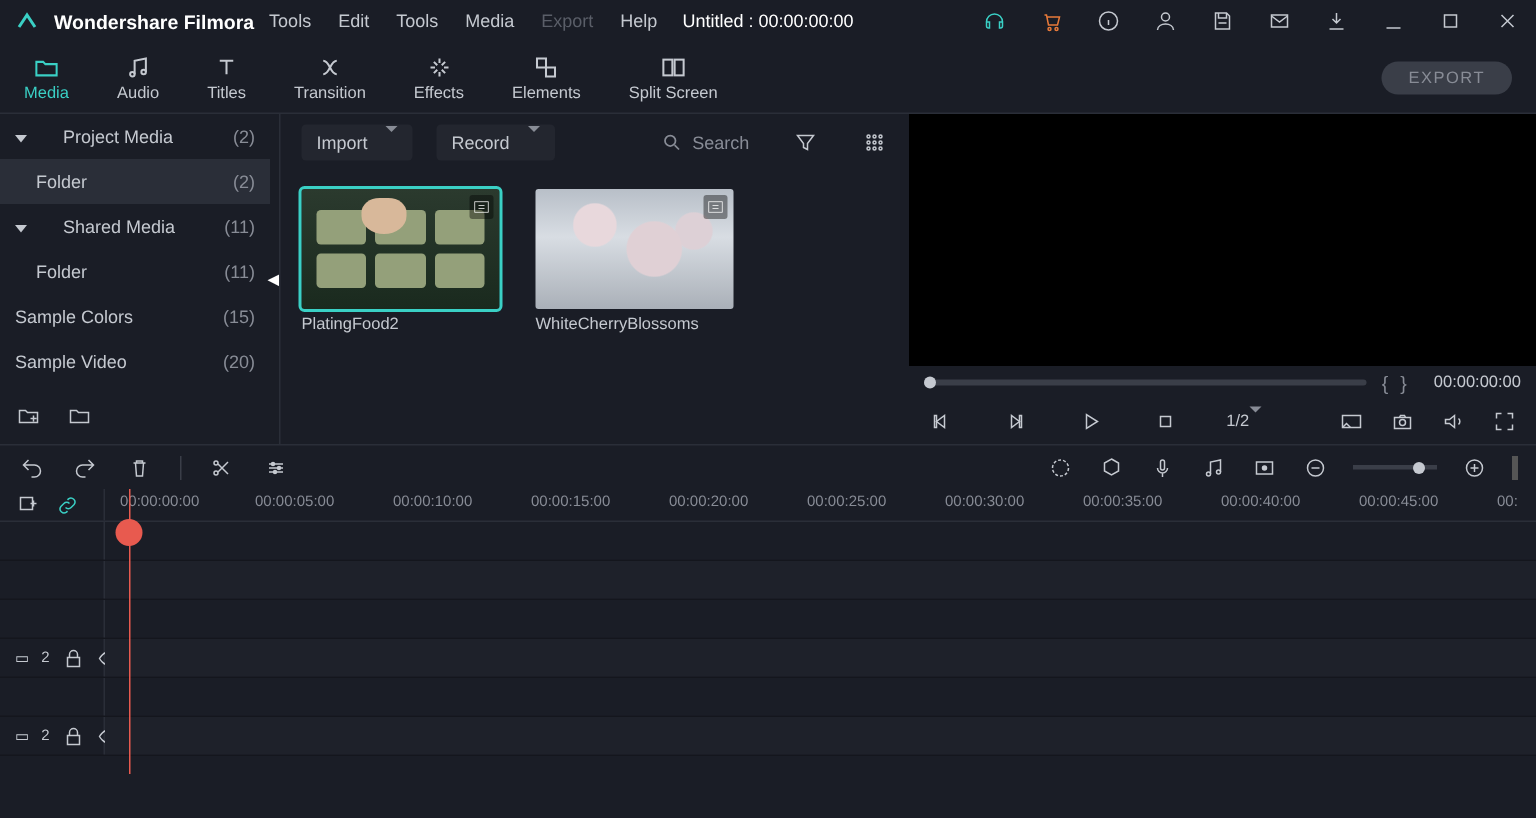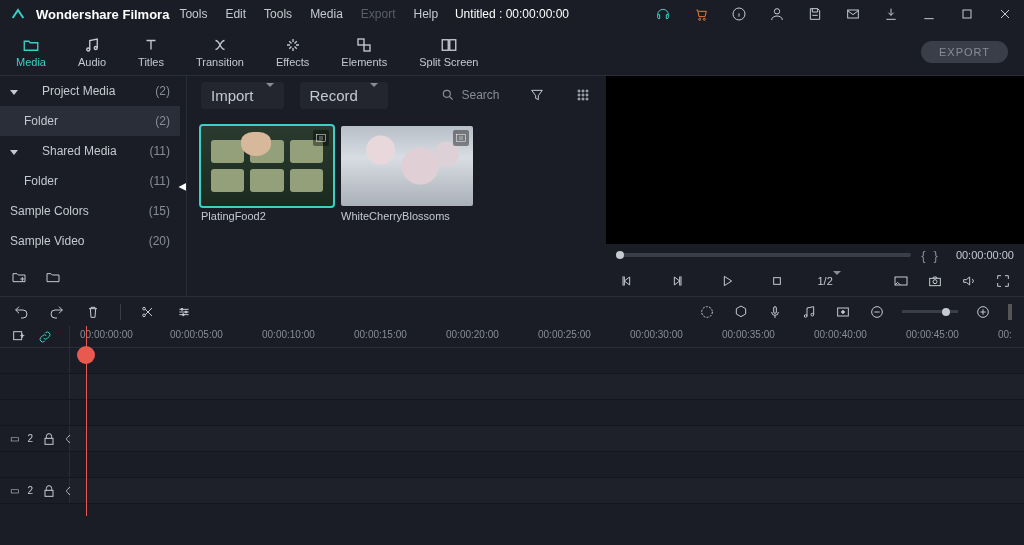--- a/index.html
+++ b/index.html
@@ -21,25 +21,25 @@
 .export-pill { margin-left: auto; background: #3a3e48; color: #888c96; padding: 5px 18px; border-radius: 14px; font-size: 11px; letter-spacing: 1px; }
 .main { display: flex; height: 220px; }
 .sidebar { width: 180px; background: #1a1d26; display: flex; flex-direction: column; }
 .side-item { display: flex; align-items: center; padding: 8px 10px; font-size: 12px; cursor: pointer; gap: 24px; }
 .side-item.selected { background: #2a2e38; }
 .side-item .count { margin-left: auto; color: #888c96; }
 .side-item.indent { padding-left: 24px; }
 .side-bottom { margin-top: auto; display: flex; gap: 16px; padding: 10px; }
 .content { flex: 1; background: #1a1d26; border-left: 1px solid #2a2e38; display: flex; flex-direction: column; position: relative; }
 .content-toolbar { height: 38px; display: flex; align-items: center; gap: 16px; padding: 0 14px; }
-.dropdown { background: #23262f; padding: 5px 10px; border-radius: 3px; display: flex; align-items: center; gap: 12px; font-size: 15px; cursor: pointer; }
+.dropdown { background: #23262f; padding: 5px 10px; border-radius: 3px; display: flex; align-items: center; gap: 12px; font-size: 12px; cursor: pointer; }
 .chev::after { content: ""; border-left: 4px solid transparent; border-right: 4px solid transparent; border-top: 4px solid #888c96; }
 .search-wrap { margin-left: auto; display: flex; align-items: center; gap: 28px; }
 .search { display: flex; align-items: center; gap: 6px; color: #888c96; }
-.media-grid { display: flex; gap: 8px; padding: 12px 14px; }
+.media-grid { display: flex; gap: 24px; padding: 12px 14px; }
 .media-item { width: 132px; }
 .thumb { width: 132px; height: 80px; background: #333; border-radius: 2px; position: relative; overflow: hidden; }
 .thumb.selected { outline: 2px solid #3ad0c5; }
 .thumb .ctrl-icon { position: absolute; top: 4px; right: 4px; width: 16px; height: 16px; background: rgba(0,0,0,.4); display: flex; align-items: center; justify-content: center; border-radius: 2px; }
 .media-label { font-size: 11px; color: #c5c9d0; margin-top: 4px; }
 .splitter { width: 6px; display:flex; align-items:center; justify-content:center; color:#fff;}
 .preview { flex: 1; background: #000; display: flex; flex-direction: column; }
 .preview-canvas { flex: 1; background: #000; }
 .preview-scrub { height: 22px; background: #1a1d26; display: flex; align-items: center; padding: 0 10px; gap: 10px; }
 .scrub-track { flex: 1; height: 4px; background: #3a3e48; border-radius: 2px; position: relative; }

